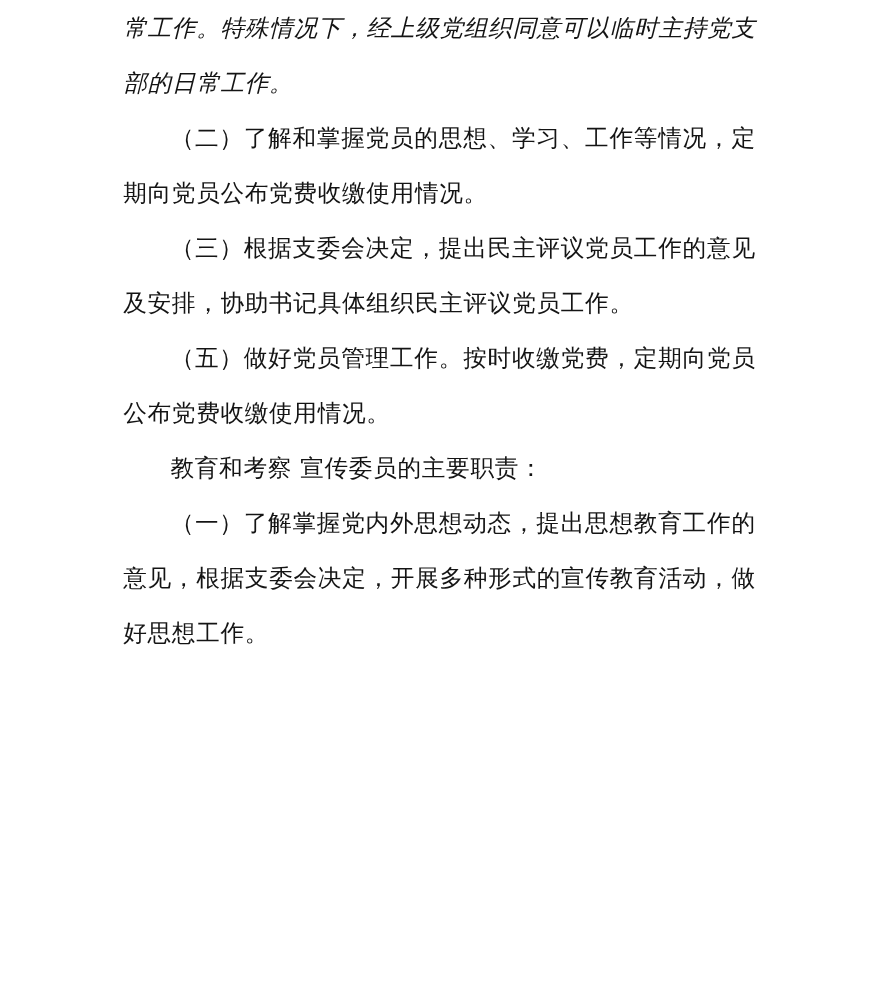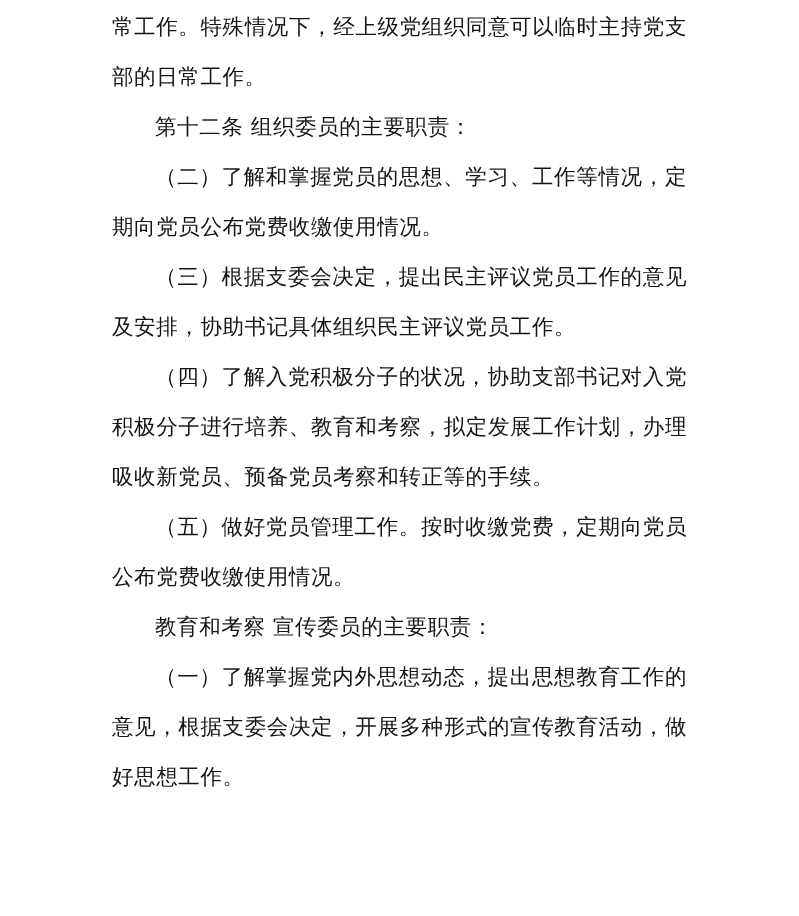--- a/index.html
+++ b/index.html
@@ -32,30 +32,29 @@
     text-align: justify;
     text-justify: inter-ideograph;
     color: #141414;
     font-weight: 500;
   }
   p.indent2 {
     text-indent: 43px;
   }
   p.noindent {
     text-indent: 0;
+    font-style: italic;
   }
 </style>
 </head>
 <body>
 
 <div class="page">
   <div class="doc-body">
     <p class="para noindent">常工作。特殊情况下，经上级党组织同意可以临时主持党支部的日常工作。</p>
-    <p class="para indent2">第十二条 组织委员的主要职责：</p>
     <p class="para indent2">（二）了解和掌握党员的思想、学习、工作等情况，定期向党员公布党费收缴使用情况。</p>
     <p class="para indent2">（三）根据支委会决定，提出民主评议党员工作的意见及安排，协助书记具体组织民主评议党员工作。</p>
-    <p class="para indent2">（四）了解入党积极分子的状况，协助支部书记对入党积极分子进行培养、教育和考察，拟定发展工作计划，办理吸收新党员、预备党员考察和转正等的手续。</p>
     <p class="para indent2">（五）做好党员管理工作。按时收缴党费，定期向党员公布党费收缴使用情况。</p>
     <p class="para indent2">教育和考察 宣传委员的主要职责：</p>
     <p class="para indent2">（一）了解掌握党内外思想动态，提出思想教育工作的意见，根据支委会决定，开展多种形式的宣传教育活动，做好思想工作。</p>
 
   </div>
 </div>
 
 </body></html>

